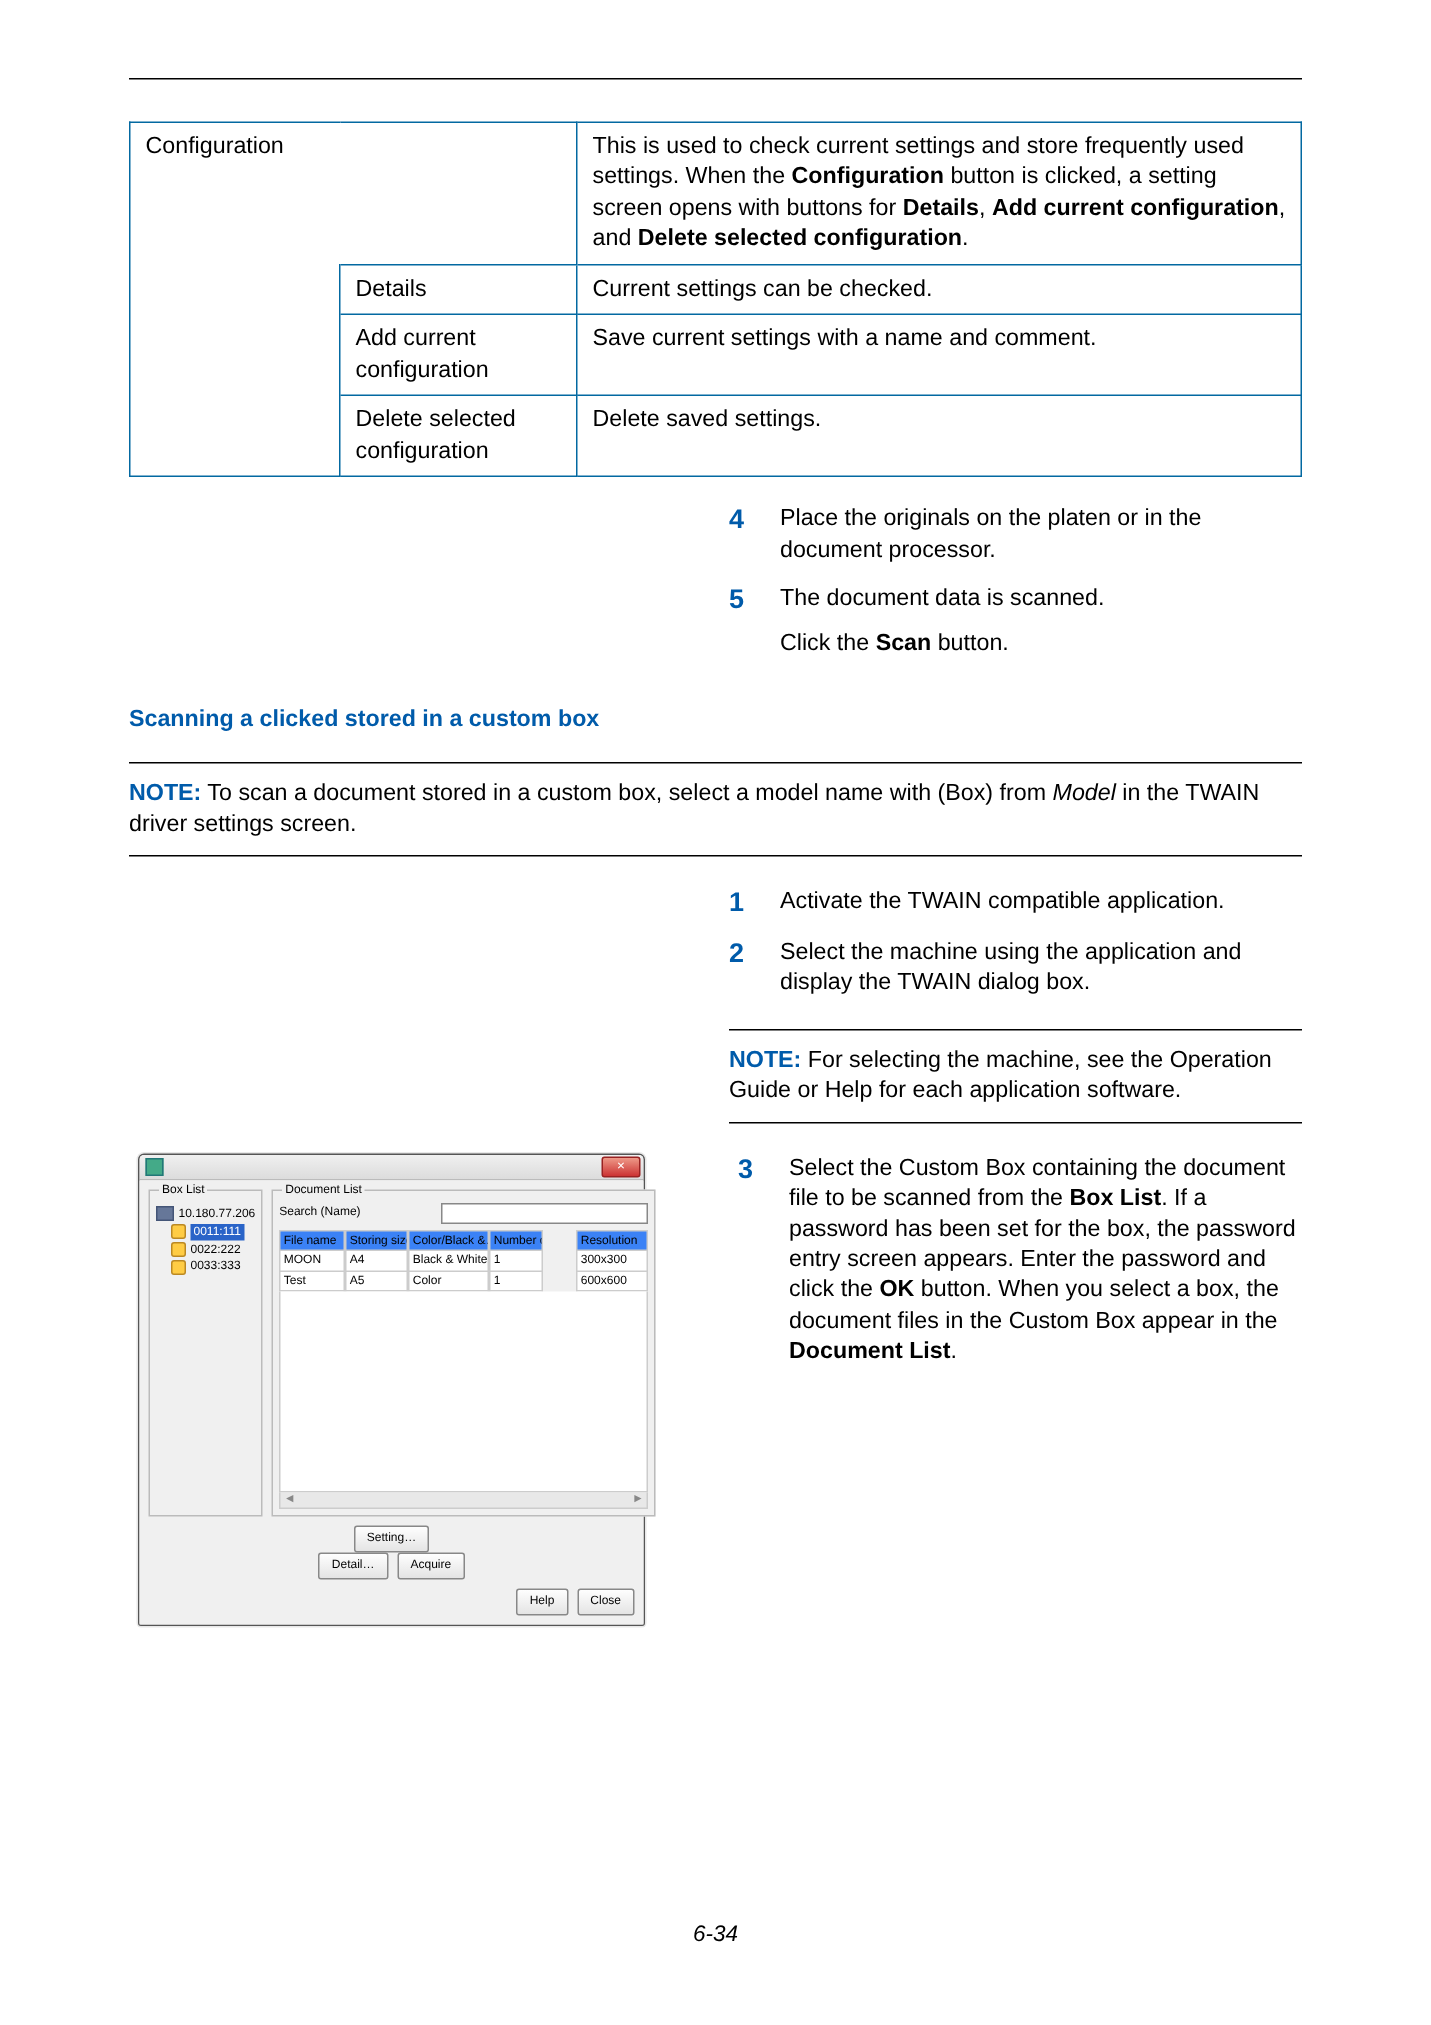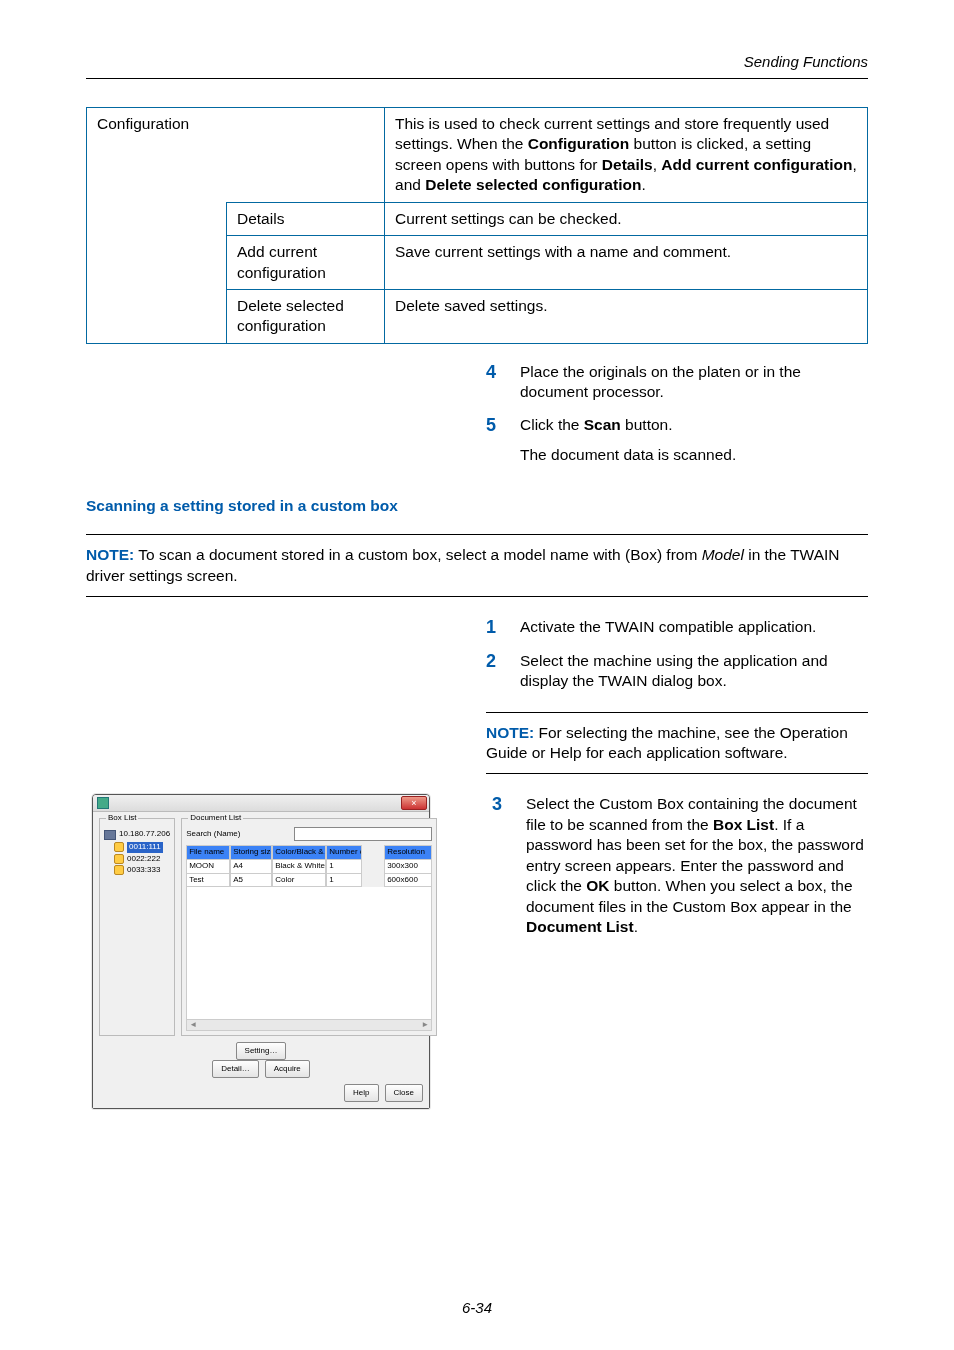--- a/index.html
+++ b/index.html
@@ -228,33 +228,32 @@
   .btn {
     border:1px solid #888; background:linear-gradient(#fefefe,#e4e4e4);
     height:16px; display:flex; align-items:center; justify-content:center;
     font-size:8px; padding:0 8px; border-radius:2px;
   }
   .btnrow .right { display:flex; gap:6px; }
   .btnrow2 { display:flex; justify-content:flex-end; gap:6px; margin-top:6px; }
 
   .pgnum {
     position:absolute;
-    bottom: 32px;
+    bottom: 50px;
     width: 954px;
     left:0;
     text-align:center;
     font-style: italic;
     font-size: 15px;
   }
 </style>
 </head>
 <body>
 
 <div class="page">
-  <div class="running-head">Sending Functions</div>
   <hr class="head-rule">
 
   <table class="spec">
     <colgroup>
         <col class="c1">
         <col class="c2">
         <col class="c3">
       </colgroup>
     <tbody>
     <tr>
@@ -284,27 +283,27 @@
   <div class="steps-right">
     <div class="step">
       <div class="num">4</div>
       <div class="body">
           <p>Place the originals on the platen or in the document processor.</p>
         </div>
     </div>
     <div class="step">
       <div class="num">5</div>
       <div class="body">
+        <p>The document data is scanned.</p>
         <p><span>Click the </span><b>Scan</b><span> button.</span></p>
-        <p>The document data is scanned.</p>
       </div>
     </div>
   </div>
 
-  <div class="subsection-title">Scanning a setting stored in a custom box</div>
+  <div class="subsection-title">Scanning a clicked stored in a custom box</div>
 
   <div class="note-block">
     <span class="note-label">NOTE:</span><span> To scan a document stored in a custom box, select a model name with (Box) from </span><i>Model</i><span> in the TWAIN driver settings screen.</span>
   </div>
 
   <div class="steps-right" style="margin-top:4px;">
     <div class="step">
       <div class="num">1</div>
       <div class="body">
           <p>Activate the TWAIN compatible application.</p>

